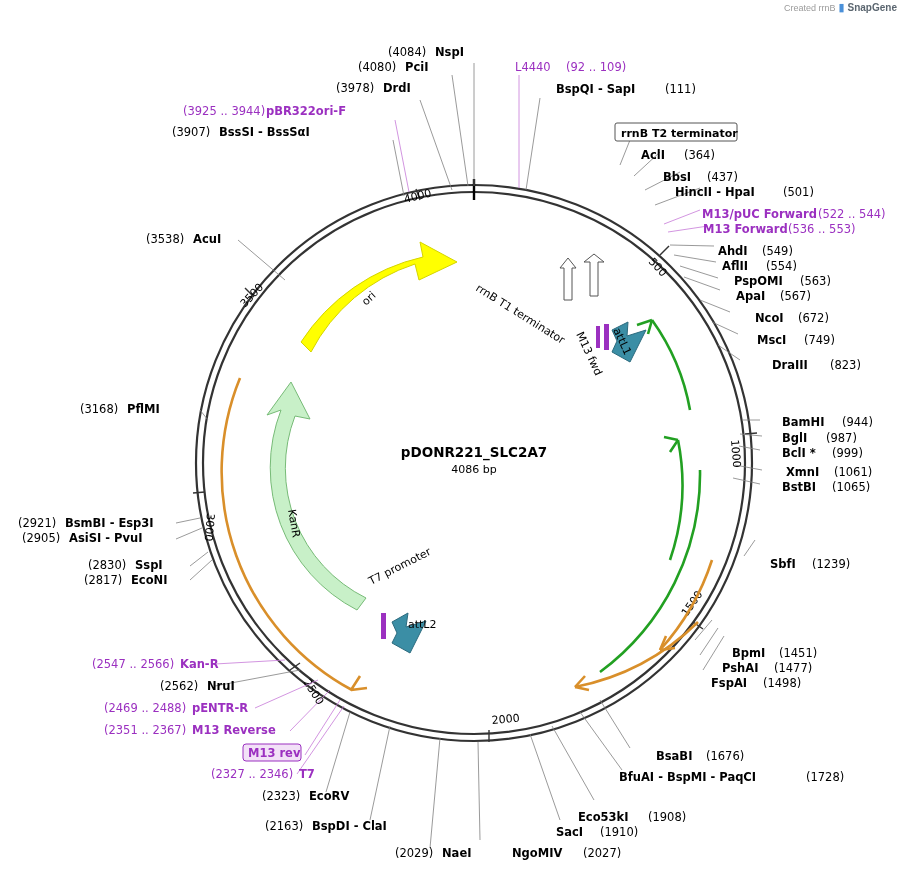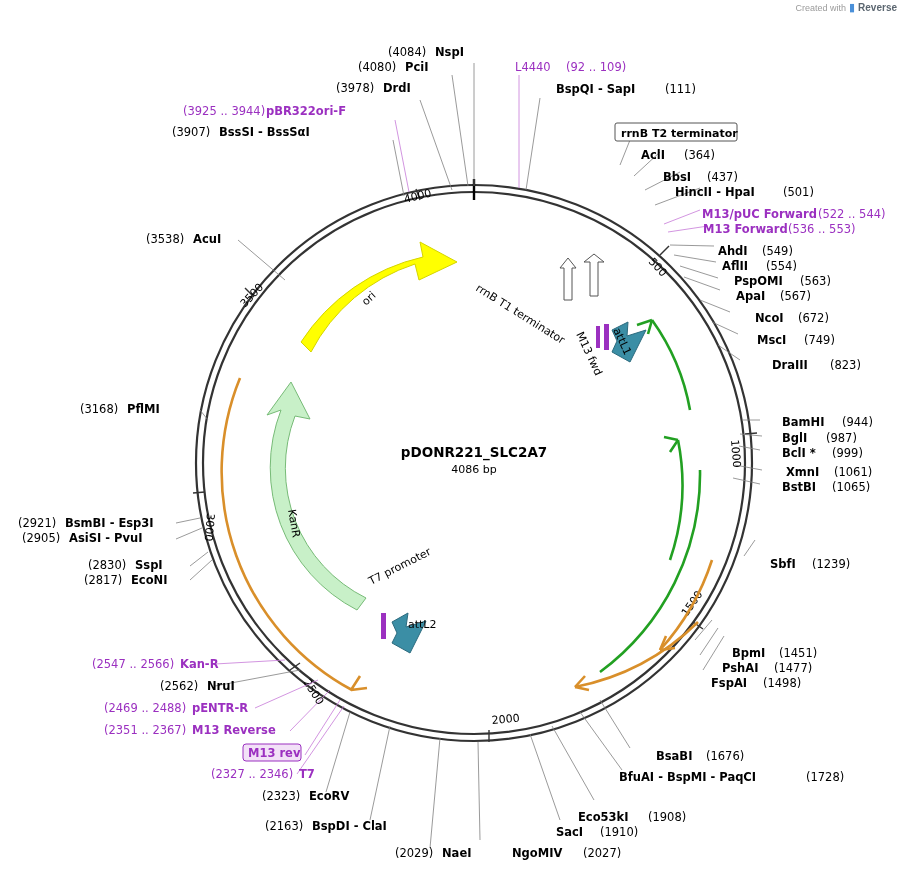--- a/index.html
+++ b/index.html
@@ -31,23 +31,23 @@
   .feat-lbl{font-size:11px;fill:#000;}
   .center-title{font-size:13.5px;font-weight:bold;fill:#000;}
   .center-sub{font-size:11px;fill:#000;}
   .leader{stroke:#808080;stroke-width:0.8;fill:none;}
   .leader-p{stroke:#c77ad8;stroke-width:0.8;fill:none;}
 </style>
 </head>
 <body>
 
 <div class="credit">
-  <span>Created with</span>
+  <span>Created rrnB</span>
   <span class="mark">▮</span>
-  <span class="sg">Reverse</span>
+  <span class="sg">SnapGene</span>
 </div>
 
 <svg id="plasmid-map" viewBox="0 0 905 872">
 
   <circle cx="474" cy="463" r="278" fill="none" stroke="#333333" stroke-width="2.2"></circle>
   <circle cx="474" cy="463" r="271" fill="none" stroke="#333333" stroke-width="2.2"></circle>
 
   <line x1="474" y1="179" x2="474" y2="200" stroke="#000" stroke-width="2.4"></line>
 
   <g>

